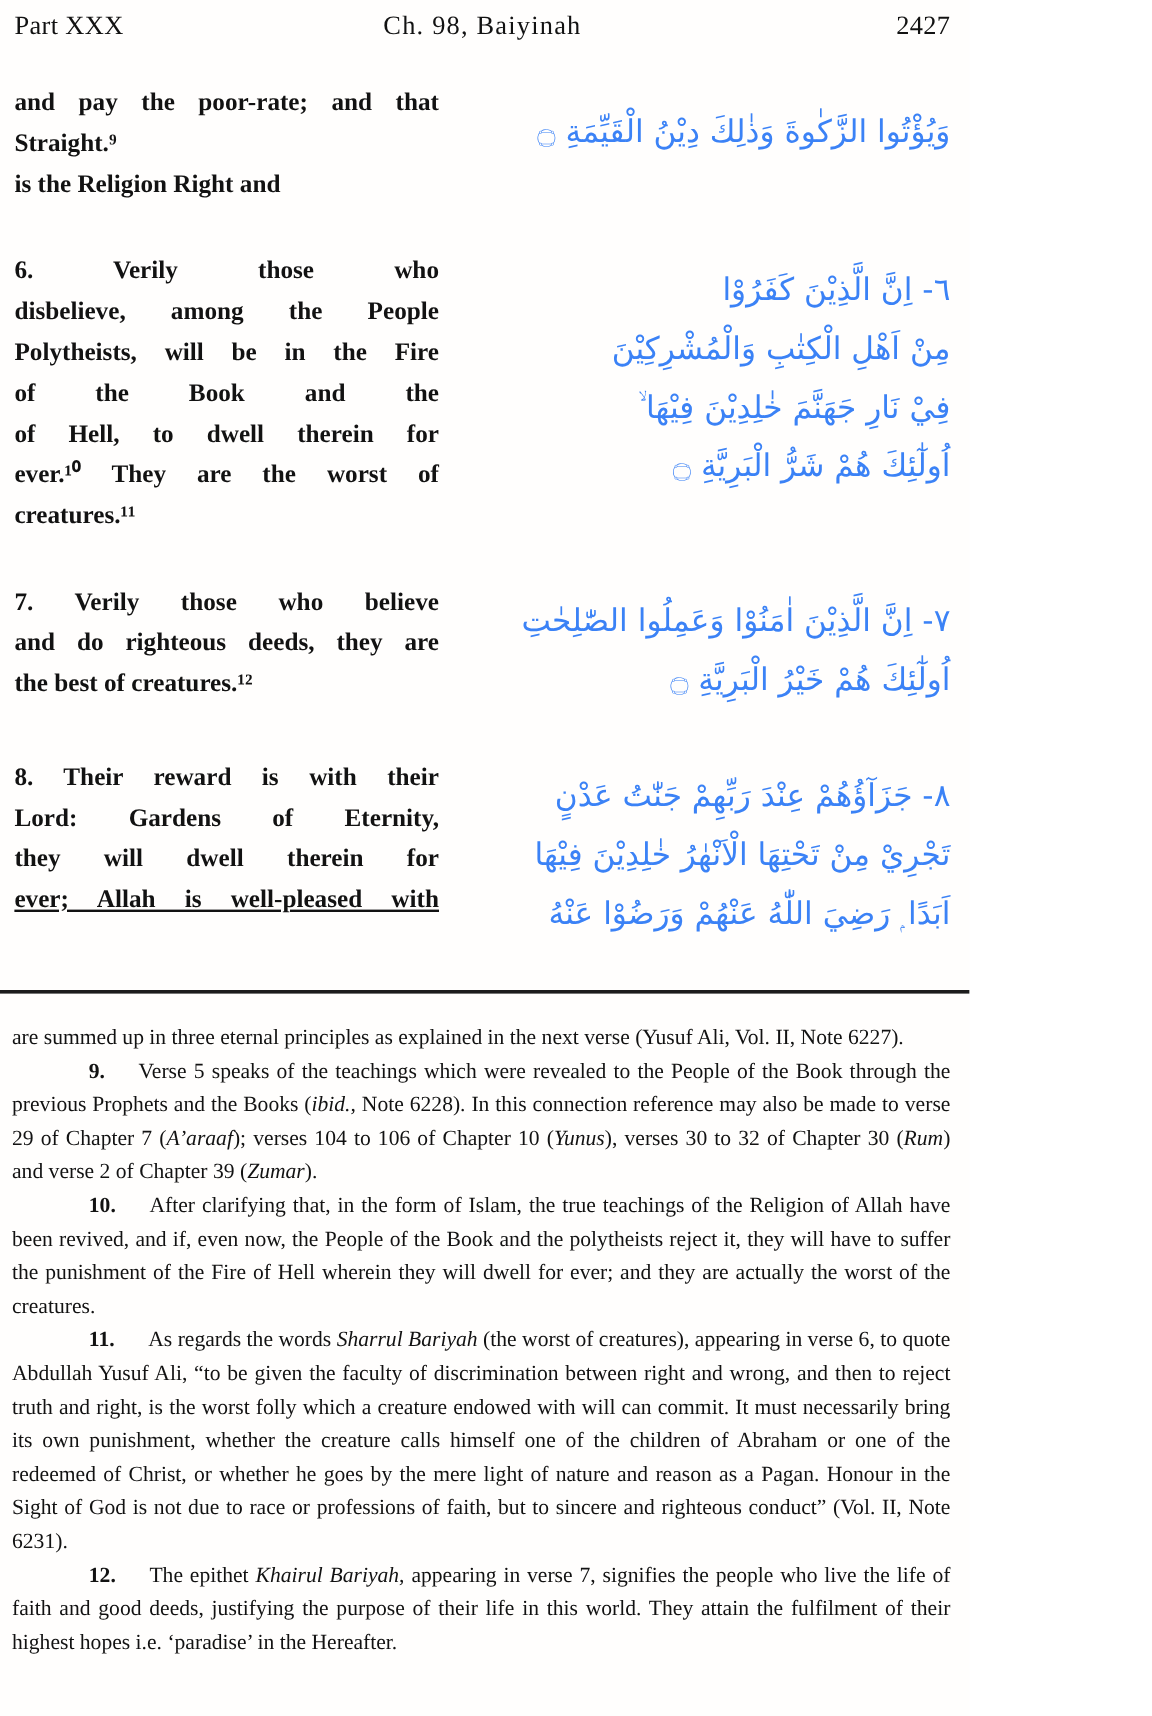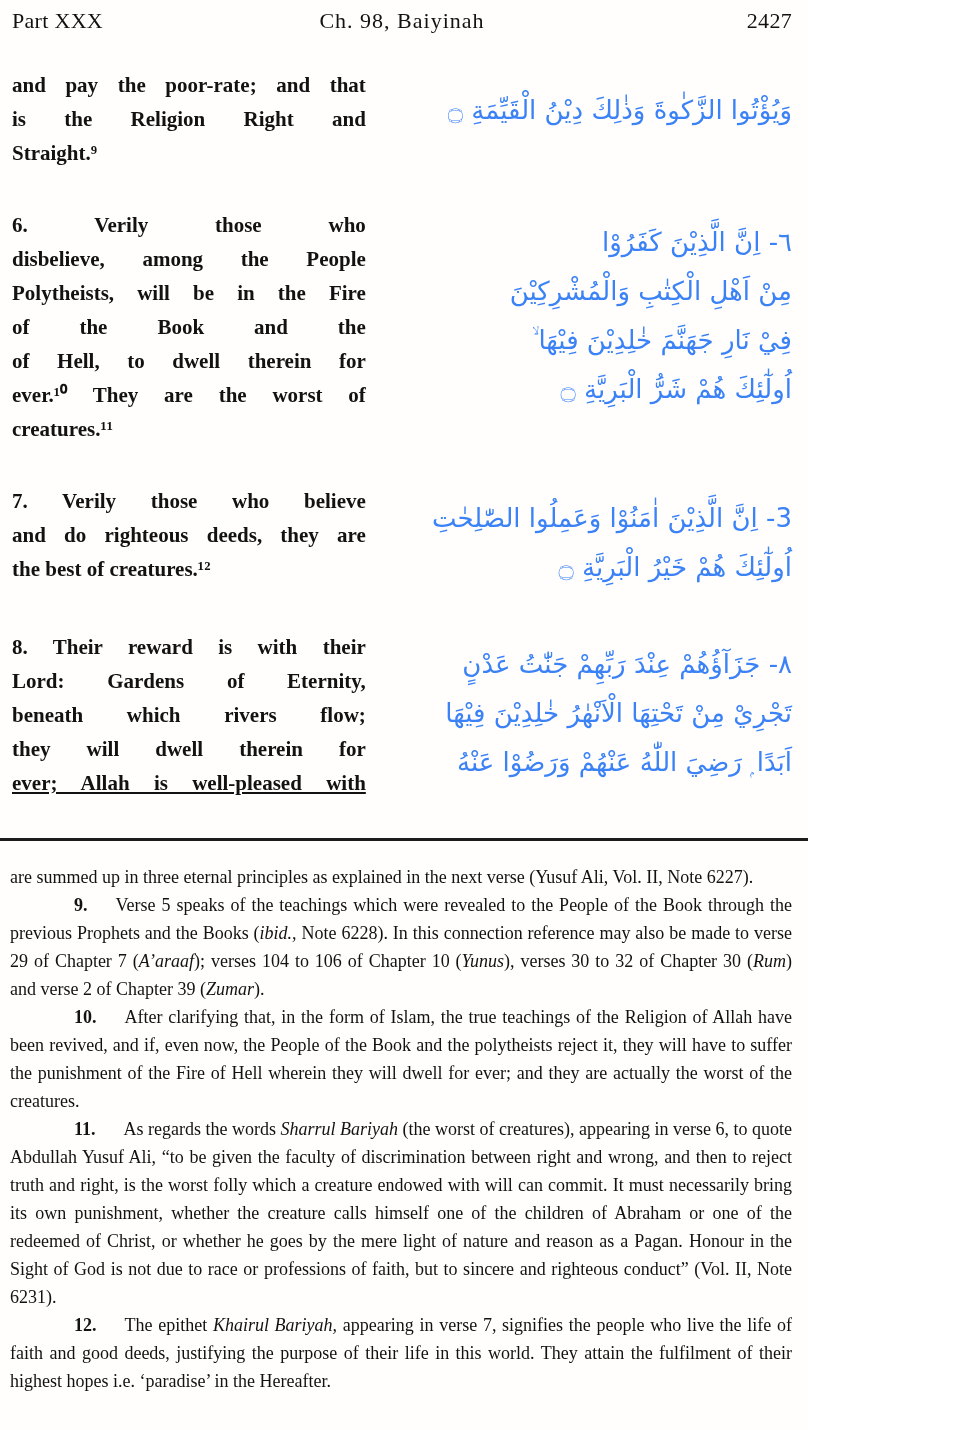--- a/index.html
+++ b/index.html
@@ -104,22 +104,22 @@
     <span class="part">Part XXX</span>
     <span class="chapter">Ch. 98, Baiyinah</span>
     <span class="pageno">2427</span>
   </div>
 
   <div class="verses">
 
     <div class="verse-row">
       <div class="english">
           <div class="ln">and pay the poor-rate; and that</div>
+          <div class="ln">Straight.⁹</div>
           <div class="ln">is the Religion Right and</div>
-          <div class="ln">Straight.⁹</div>
         </div>
       <div class="arabic">
           <div class="ln">وَيُؤْتُوا الزَّكٰوةَ وَذٰلِكَ دِيْنُ الْقَيِّمَةِ ۝</div>
         </div>
     </div>
 
     <div class="verse-row">
       <div class="english">
           <div class="ln">6. Verily those who</div>
           <div class="ln">disbelieve, among the People</div>
@@ -137,30 +137,29 @@
         </div>
     </div>
 
     <div class="verse-row">
       <div class="english">
           <div class="ln">7. Verily those who believe</div>
           <div class="ln">and do righteous deeds, they are</div>
           <div class="ln">the best of creatures.¹²</div>
         </div>
       <div class="arabic">
-          <div class="ln">3- اِنَّ الَّذِيْنَ اٰمَنُوْا وَعَمِلُوا الصّٰلِحٰتِ</div>
+          <div class="ln">٧- اِنَّ الَّذِيْنَ اٰمَنُوْا وَعَمِلُوا الصّٰلِحٰتِ</div>
           <div class="ln">اُولٰٓئِكَ هُمْ خَيْرُ الْبَرِيَّةِ ۝</div>
         </div>
     </div>
 
     <div class="verse-row">
       <div class="english cont">
           <div class="ln">8. Their reward is with their</div>
           <div class="ln">Lord: Gardens of Eternity,</div>
-          <div class="ln">beneath which rivers flow;</div>
           <div class="ln">they will dwell therein for</div>
           <div class="ln">ever; Allah is well-pleased with</div>
         </div>
       <div class="arabic">
           <div class="ln">٨- جَزَآؤُهُمْ عِنْدَ رَبِّهِمْ جَنّٰتُ عَدْنٍ</div>
           <div class="ln">تَجْرِيْ مِنْ تَحْتِهَا الْاَنْهٰرُ خٰلِدِيْنَ فِيْهَا</div>
           <div class="ln">اَبَدًا ۭ رَضِيَ اللّٰهُ عَنْهُمْ وَرَضُوْا عَنْهُ</div>
         </div>
     </div>
 

